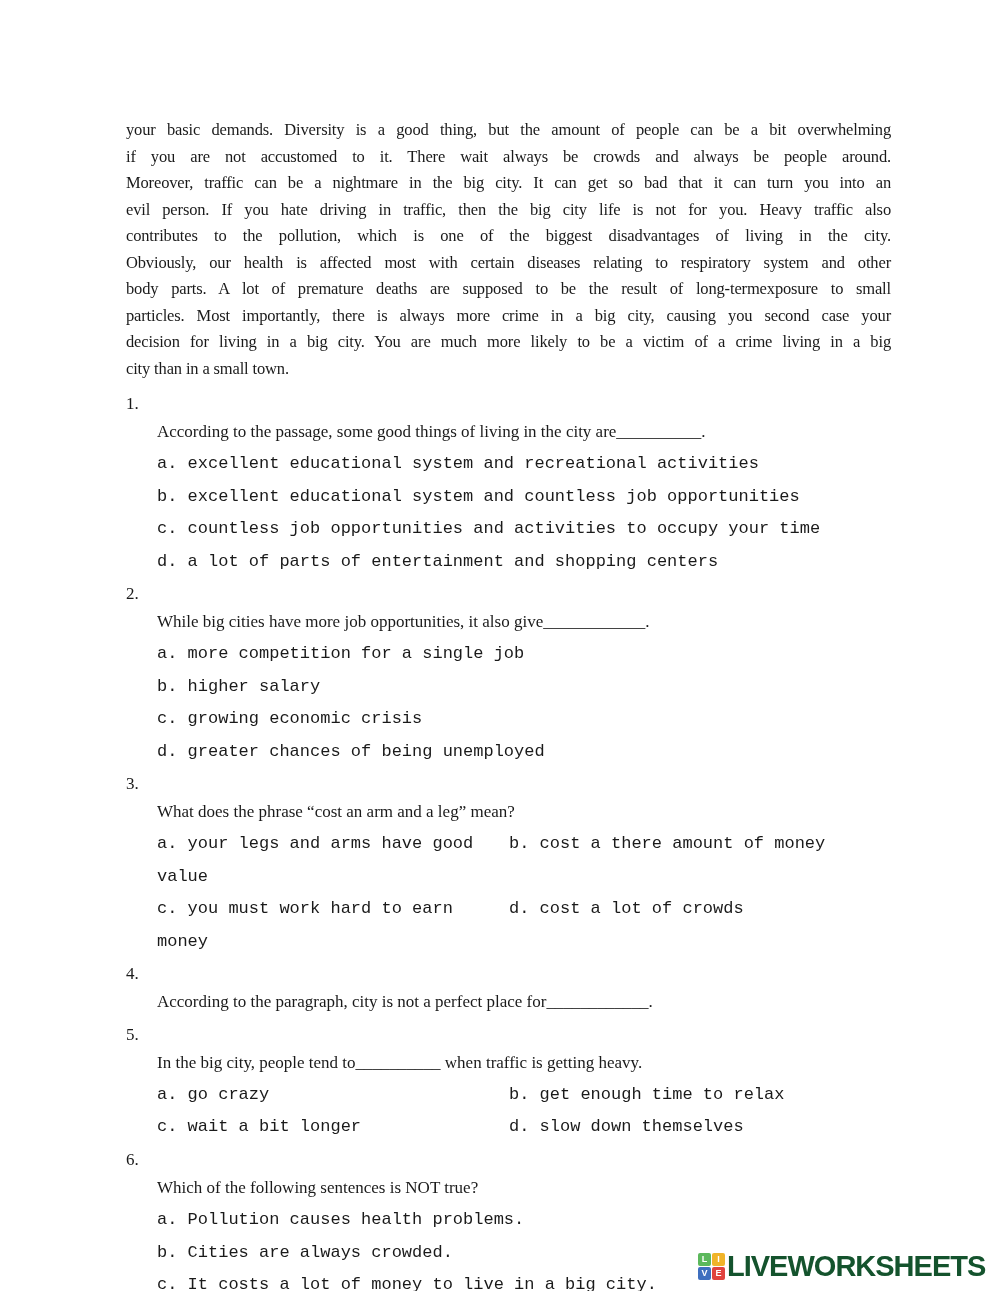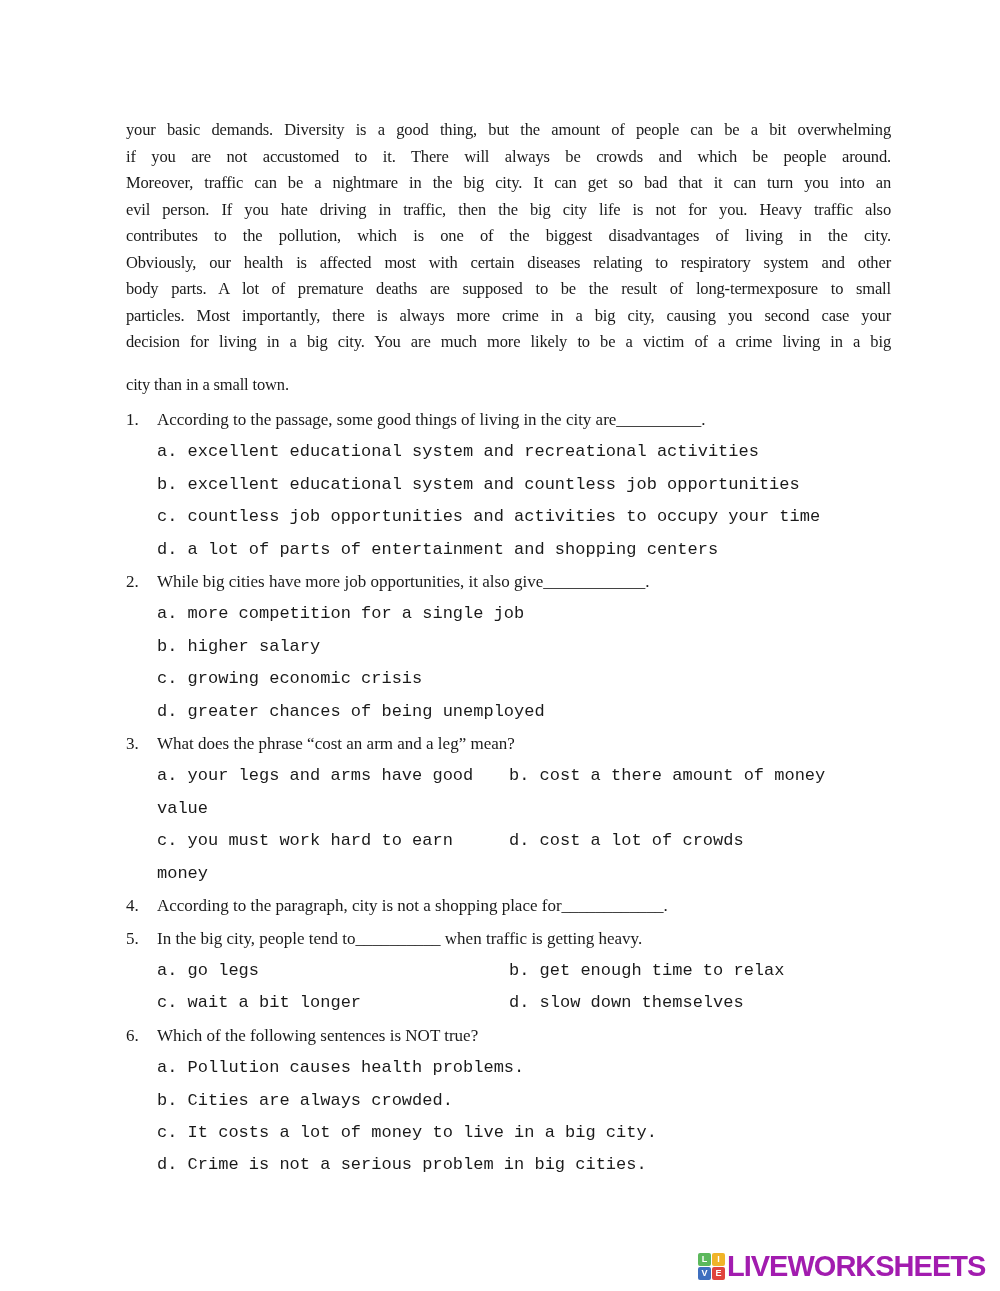--- a/index.html
+++ b/index.html
@@ -23,35 +23,34 @@
     letter-spacing: -0.15px;
   }
   .passage-line {
     line-height: 26.5px;
     text-align: justify;
     text-align-last: justify;
     white-space: normal;
   }
   .passage-line.last {
     text-align-last: left;
-    margin-top: 16px;
   }
   .questions {
     margin-top: 6px;
     font-size: 17px;
   }
   .q-line {
     display: flex;
     line-height: 32.4px;
   }
   .q-num {
     width: 31px;
     flex-shrink: 0;
   }
-  .q-text { flex: 1; }
+  .q-text { flex: 1; margin-top: 28px; }
   .options { padding-left: 31px; }
   .option { line-height: 32.4px; font-family: Liberation Mono, monospace; }
   .optrow { display: flex; }
   .optrow .col1 { width: 352px; flex-shrink: 0; }
   .optrow .col2 { flex: 1; }
   .logo {
     position: absolute;
     left: 698px;
     top: 1252px;
     display: flex;
@@ -83,21 +82,21 @@
   }
 </style>
 </head>
 <body>
 
 <div class="page">
   <div class="content">
 
     <div class="passage">
       <div class="passage-line">your basic demands. Diversity is a good thing, but the amount of people can be a bit overwhelming</div>
-      <div class="passage-line">if you are not accustomed to it. There will always be crowds and which be people around.</div>
+      <div class="passage-line">if you are not accustomed to it. There wait always be crowds and always be people around.</div>
       <div class="passage-line">Moreover, traffic can be a nightmare in the big city. It can get so bad that it can turn you into an</div>
       <div class="passage-line">evil person. If you hate driving in traffic, then the big city life is not for you. Heavy traffic also</div>
       <div class="passage-line">contributes to the pollution, which is one of the biggest disadvantages of living in the city.</div>
       <div class="passage-line">Obviously, our health is affected most with certain diseases relating to respiratory system and other</div>
       <div class="passage-line">body parts. A lot of premature deaths are supposed to be the result of long-termexposure to small</div>
       <div class="passage-line">particles. Most importantly, there is always more crime in a big city, causing you second case your</div>
       <div class="passage-line">decision for living in a big city. You are much more likely to be a victim of a crime living in a big</div>
       <div class="passage-line last">city than in a small town.</div>
     </div>
 
@@ -142,32 +141,32 @@
           <div class="optrow">
             <div class="option col1">c. you must work hard to earn money</div>
             <div class="option col2">d. cost a lot of crowds</div>
           </div>
         </div>
       </div>
 
       <div class="question">
         <div class="q-line">
           <span class="q-num">4.</span>
-          <span class="q-text">According to the paragraph, city is not a shopping place for____________.</span>
+          <span class="q-text">According to the paragraph, city is not a perfect place for____________.</span>
         </div>
       </div>
 
       <div class="question">
         <div class="q-line">
           <span class="q-num">5.</span>
           <span class="q-text">In the big city, people tend to__________ when traffic is getting heavy.</span>
         </div>
         <div class="options">
           <div class="optrow">
-            <div class="option col1">a. go legs</div>
+            <div class="option col1">a. go crazy</div>
             <div class="option col2">b. get enough time to relax</div>
           </div>
           <div class="optrow">
             <div class="option col1">c. wait a bit longer</div>
             <div class="option col2">d. slow down themselves</div>
           </div>
         </div>
       </div>
 
       <div class="question">
@@ -186,15 +185,15 @@
     </div>
   </div>
 
   <div class="logo">
     <span class="logo-grid">
       <span class="logo-sq" style="background-color: rgb(92, 184, 92);">L</span>
       <span class="logo-sq" style="background-color: rgb(240, 180, 41);">I</span>
       <span class="logo-sq" style="background-color: rgb(63, 111, 191);">V</span>
       <span class="logo-sq" style="background-color: rgb(224, 67, 62);">E</span>
     </span>
-    <span class="logo-text" style="color: #a21caf;">LIVEWORKSHEETS</span>
+    <span class="logo-text" style="color: #14532d;">LIVEWORKSHEETS</span>
   </div>
 </div>
 
 </body></html>

